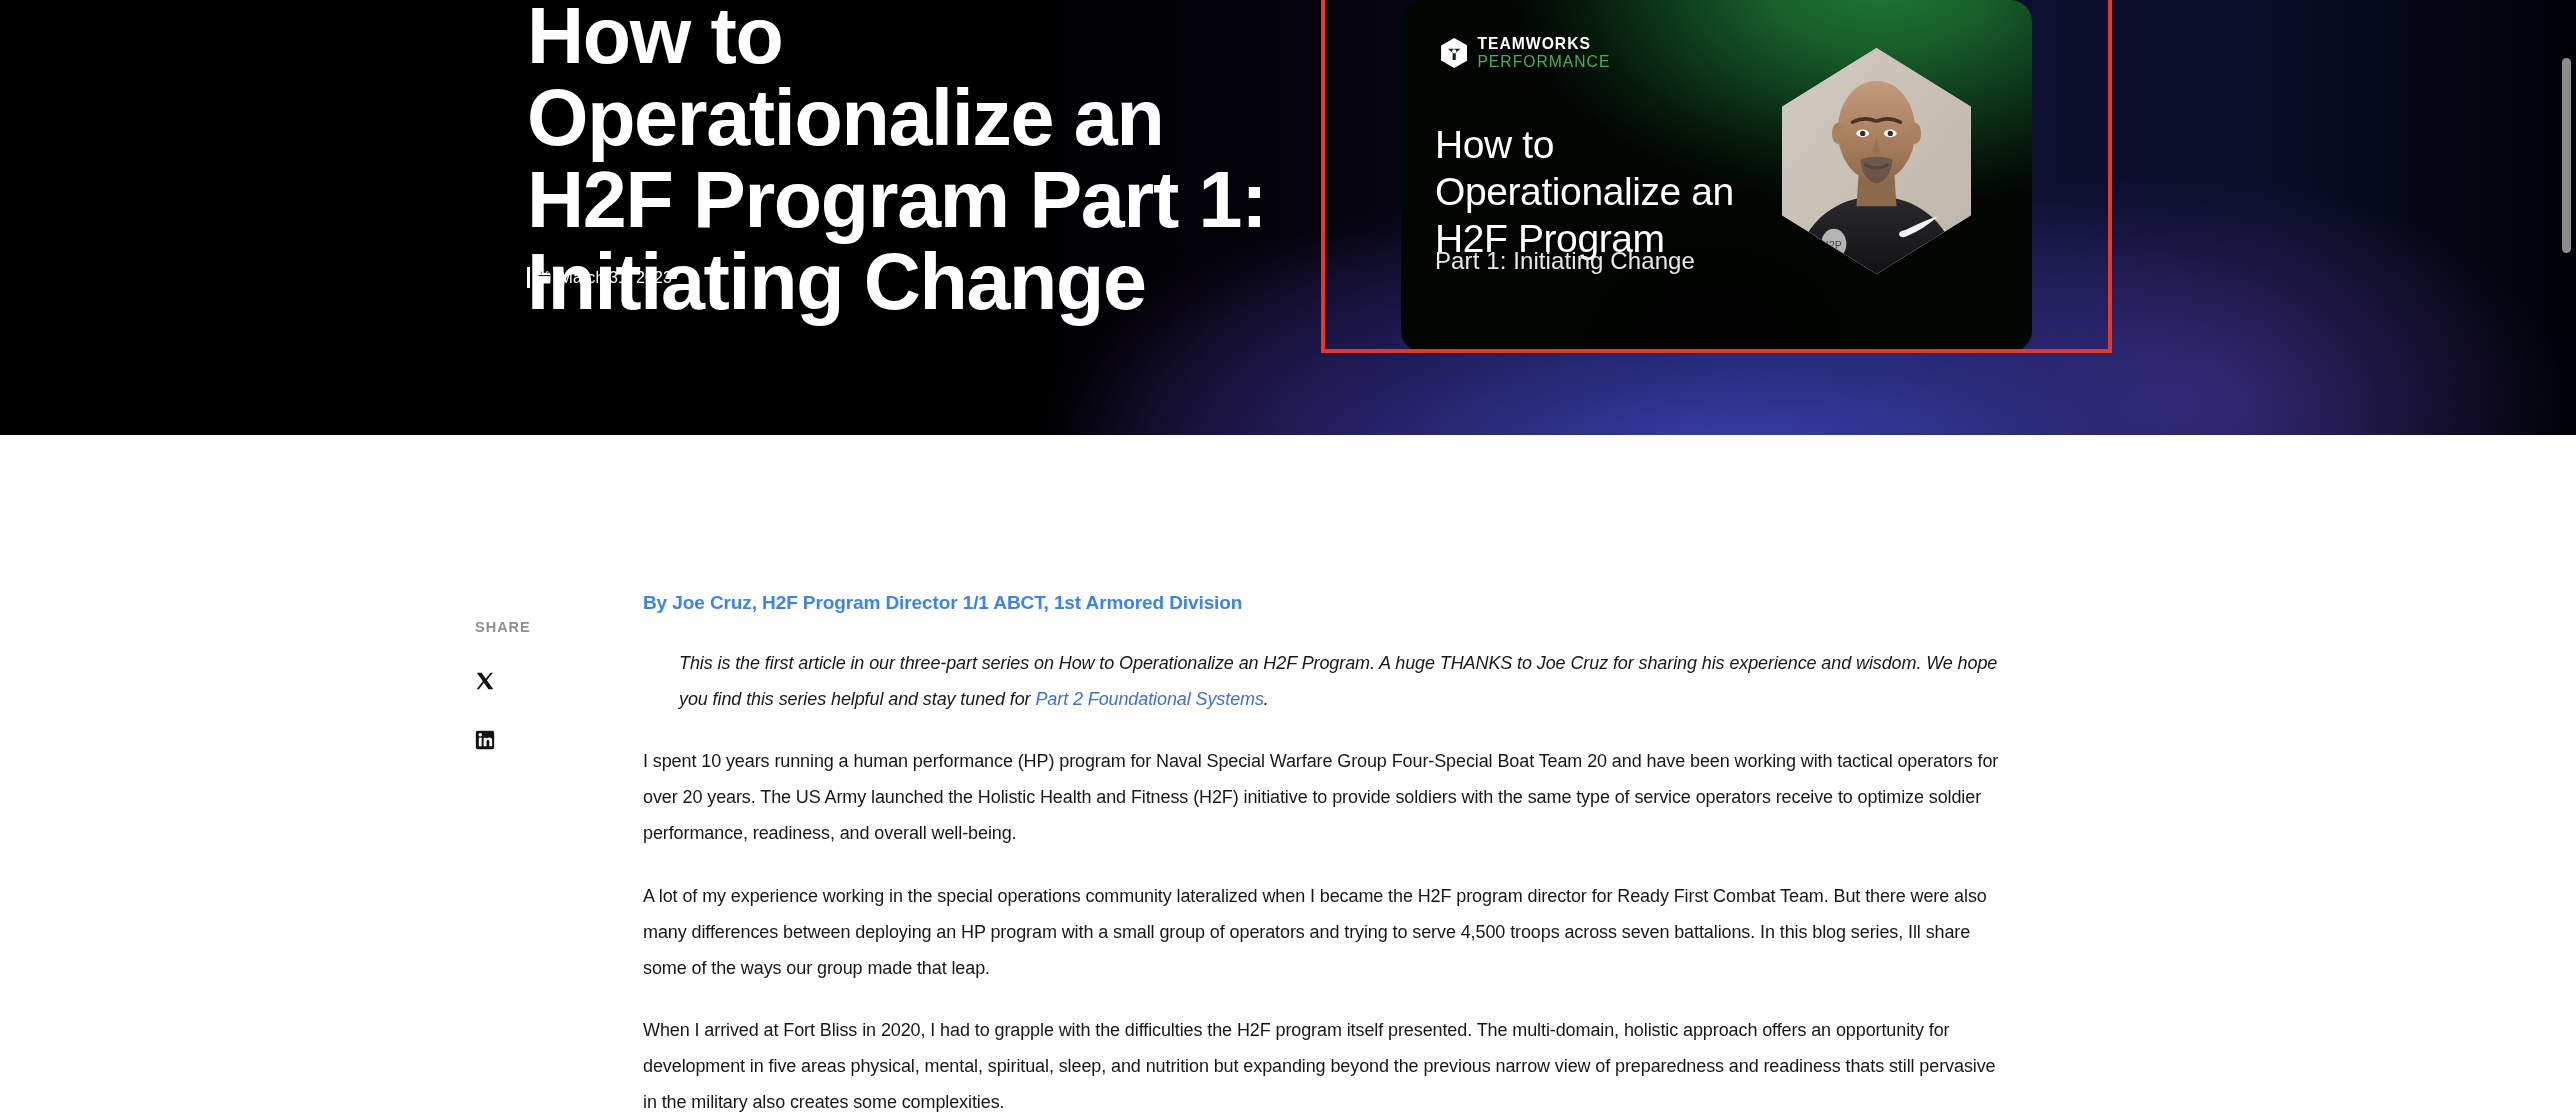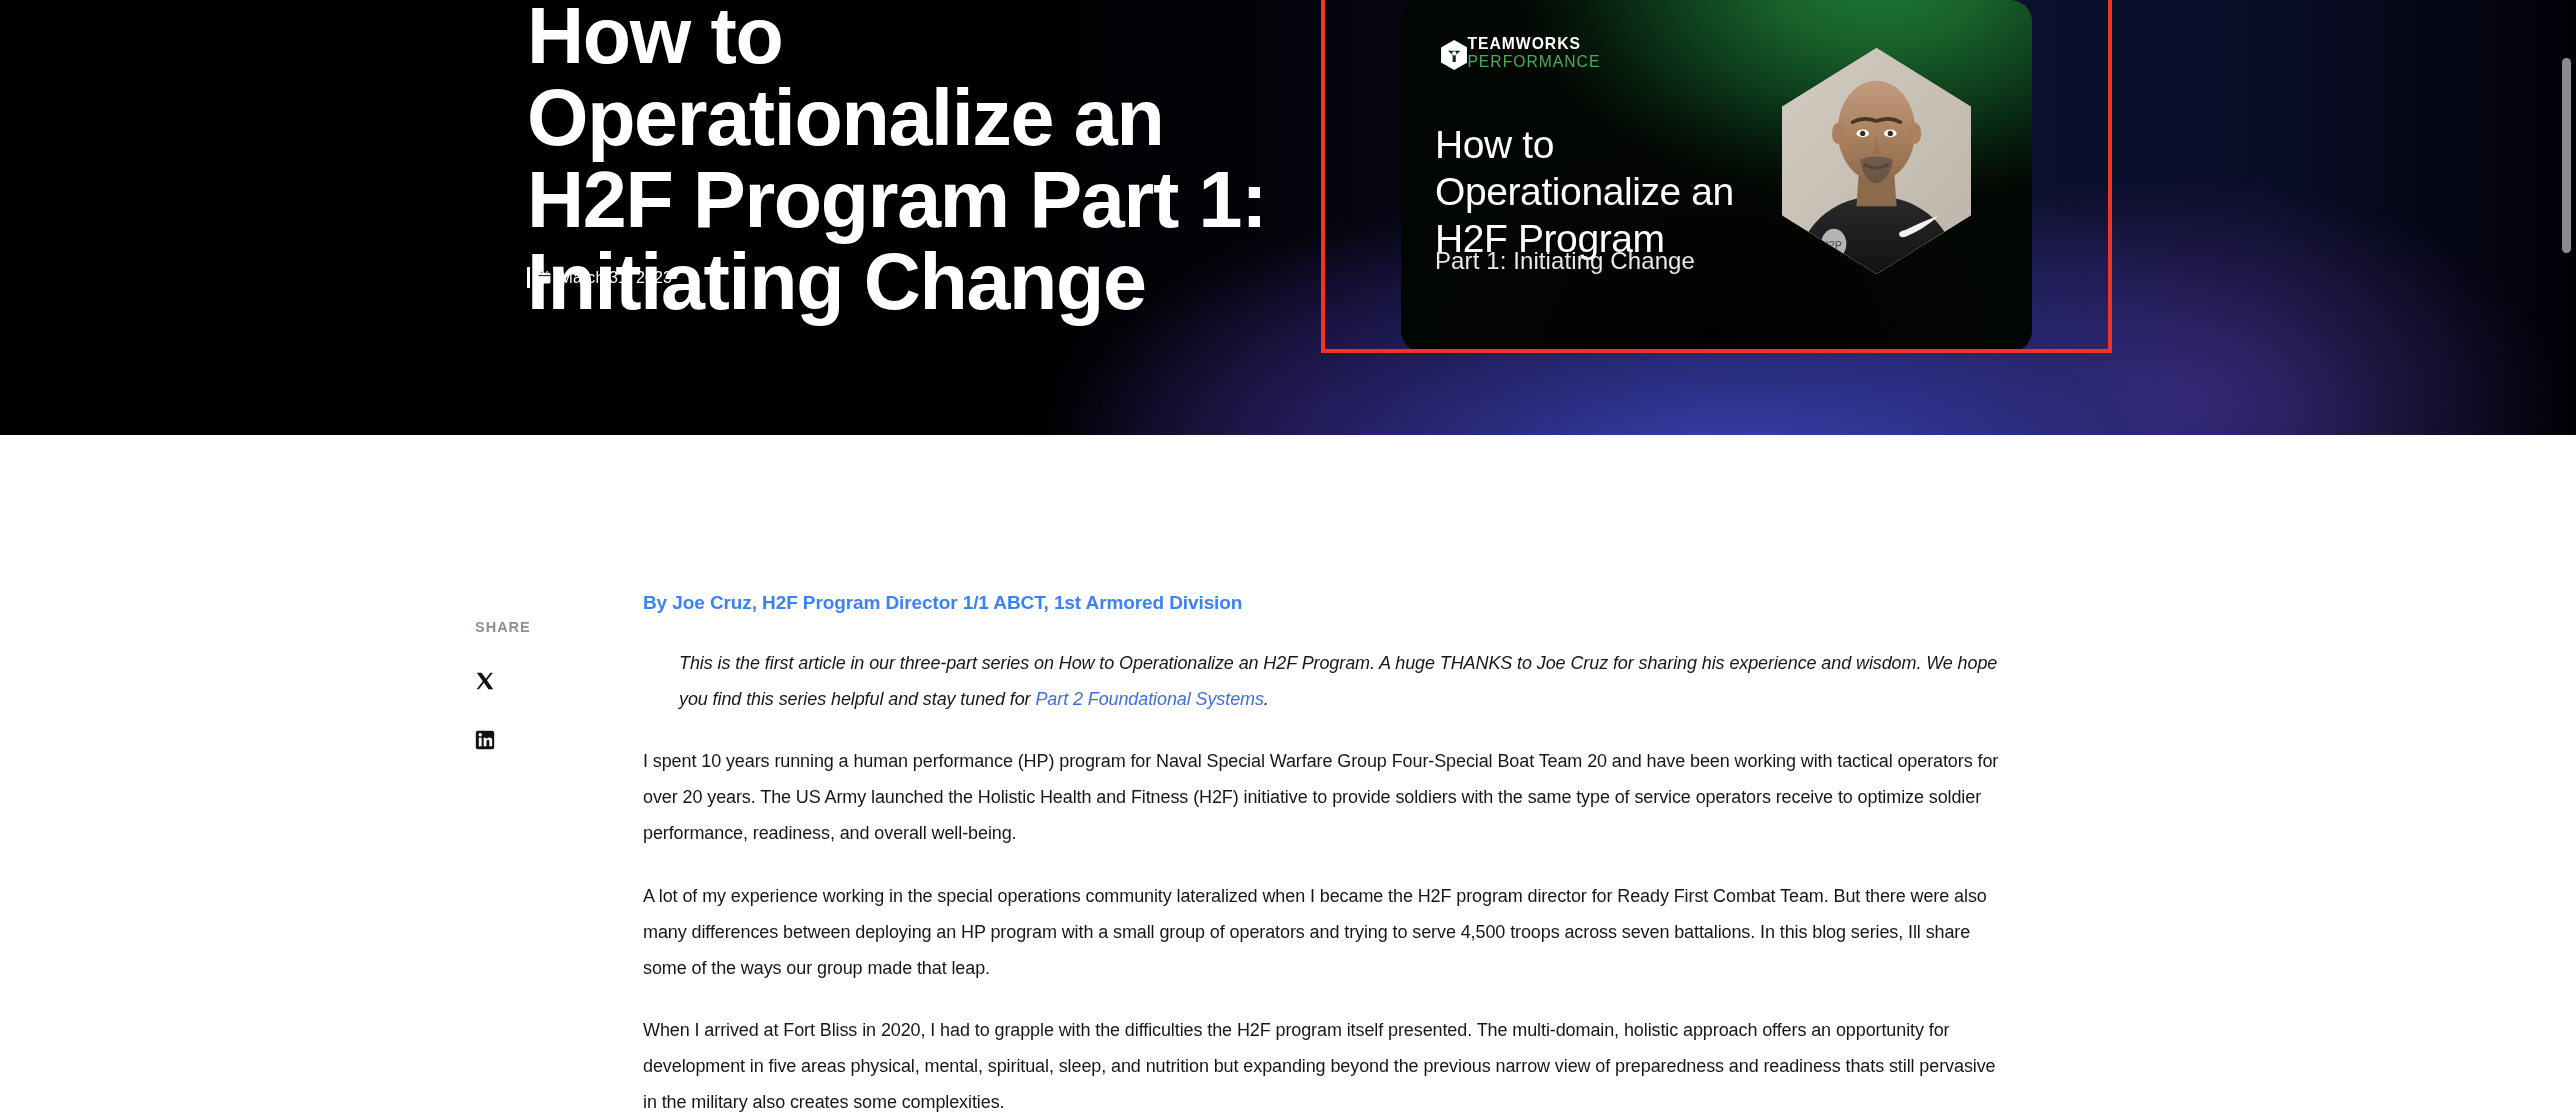--- a/index.html
+++ b/index.html
@@ -63,21 +63,21 @@
   .hero-card::after{
     content:"";
     position:absolute; inset:0;
     background:
       radial-gradient(ellipse 327px 264px at 314px 352px, rgba(0,0,0,0.85) 0%, rgba(0,0,0,0.2) 60%, rgba(0,0,0,0) 100%);
     pointer-events:none;
   }
 
   .card-logo{
     position:absolute; left:34px; top:36px;
-    display:flex; align-items:flex-end; z-index:4;padding-left:6px;
+    display:flex; align-items:center; gap:10px; z-index:4;padding-left:6px;
   }
   .logo-hex{ width:26.4px; height:30px; display:block; }
   .logo-words{ display:flex; flex-direction:column; line-height:1.0; }
   .logo-top{ color:#ffffff; font-size:15.7px; font-weight:700; letter-spacing:1px; }
   .logo-bot{ color:#4aad5a; font-size:15.7px; font-weight:400; letter-spacing:1px; margin-top:2.5px; }
 
   .card-title{
     position:absolute; left:34px; top:121px; width:352px;
     color:#ffffff; font-size:39px; font-weight:400; line-height:47px;
     letter-spacing:-0.4px; z-index:4;

